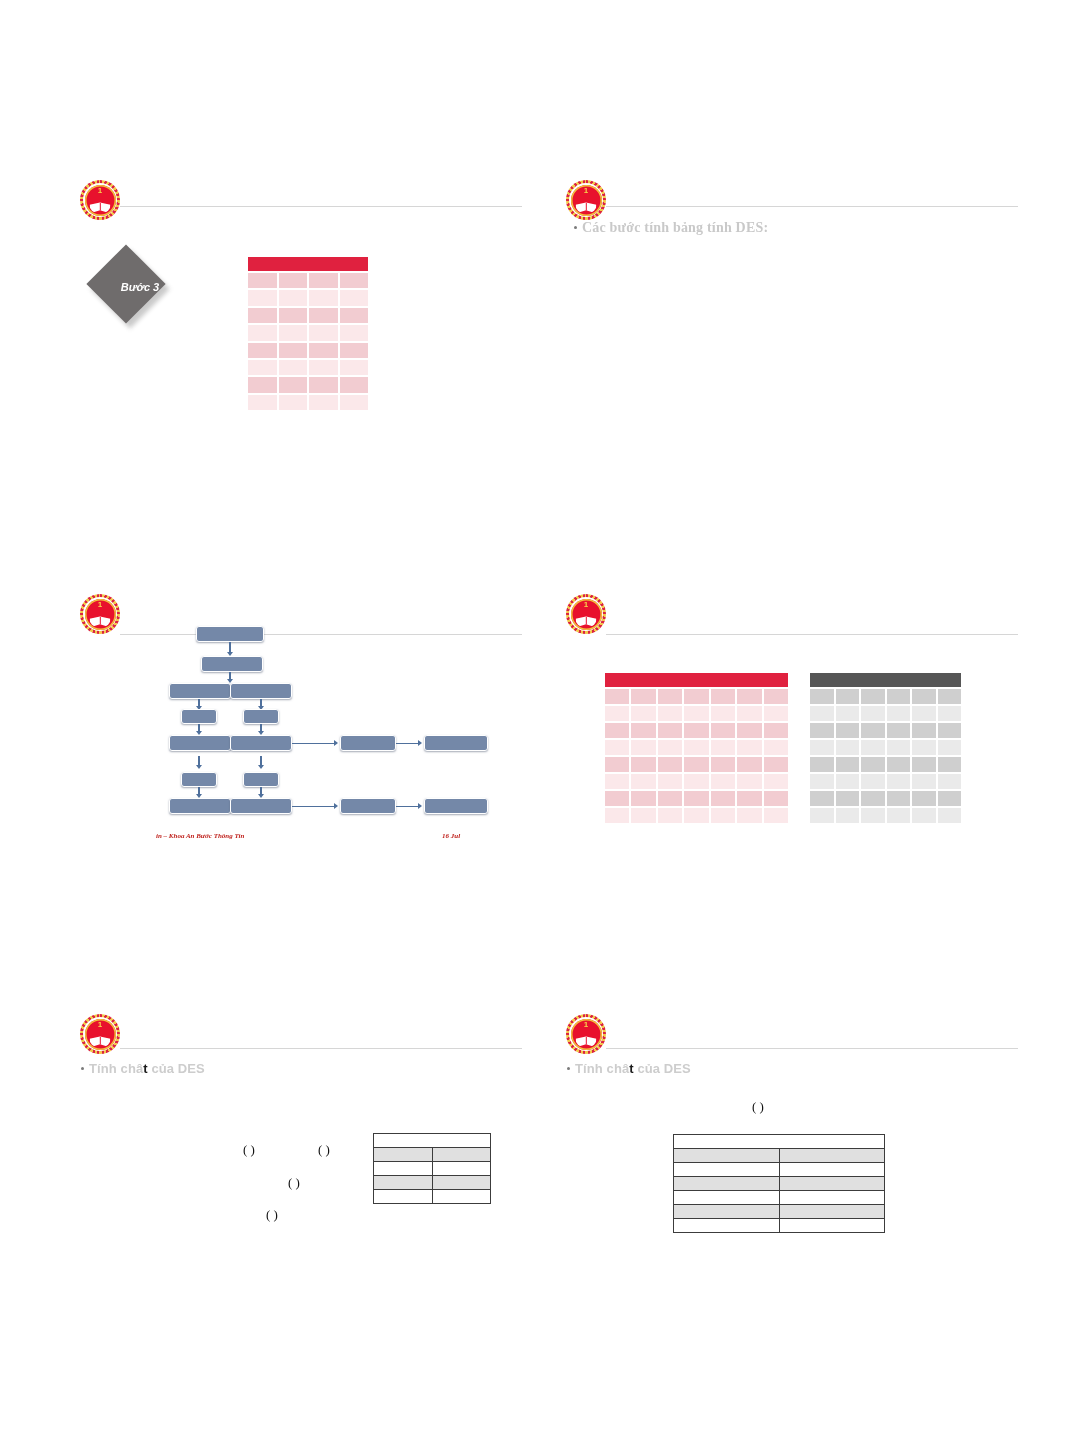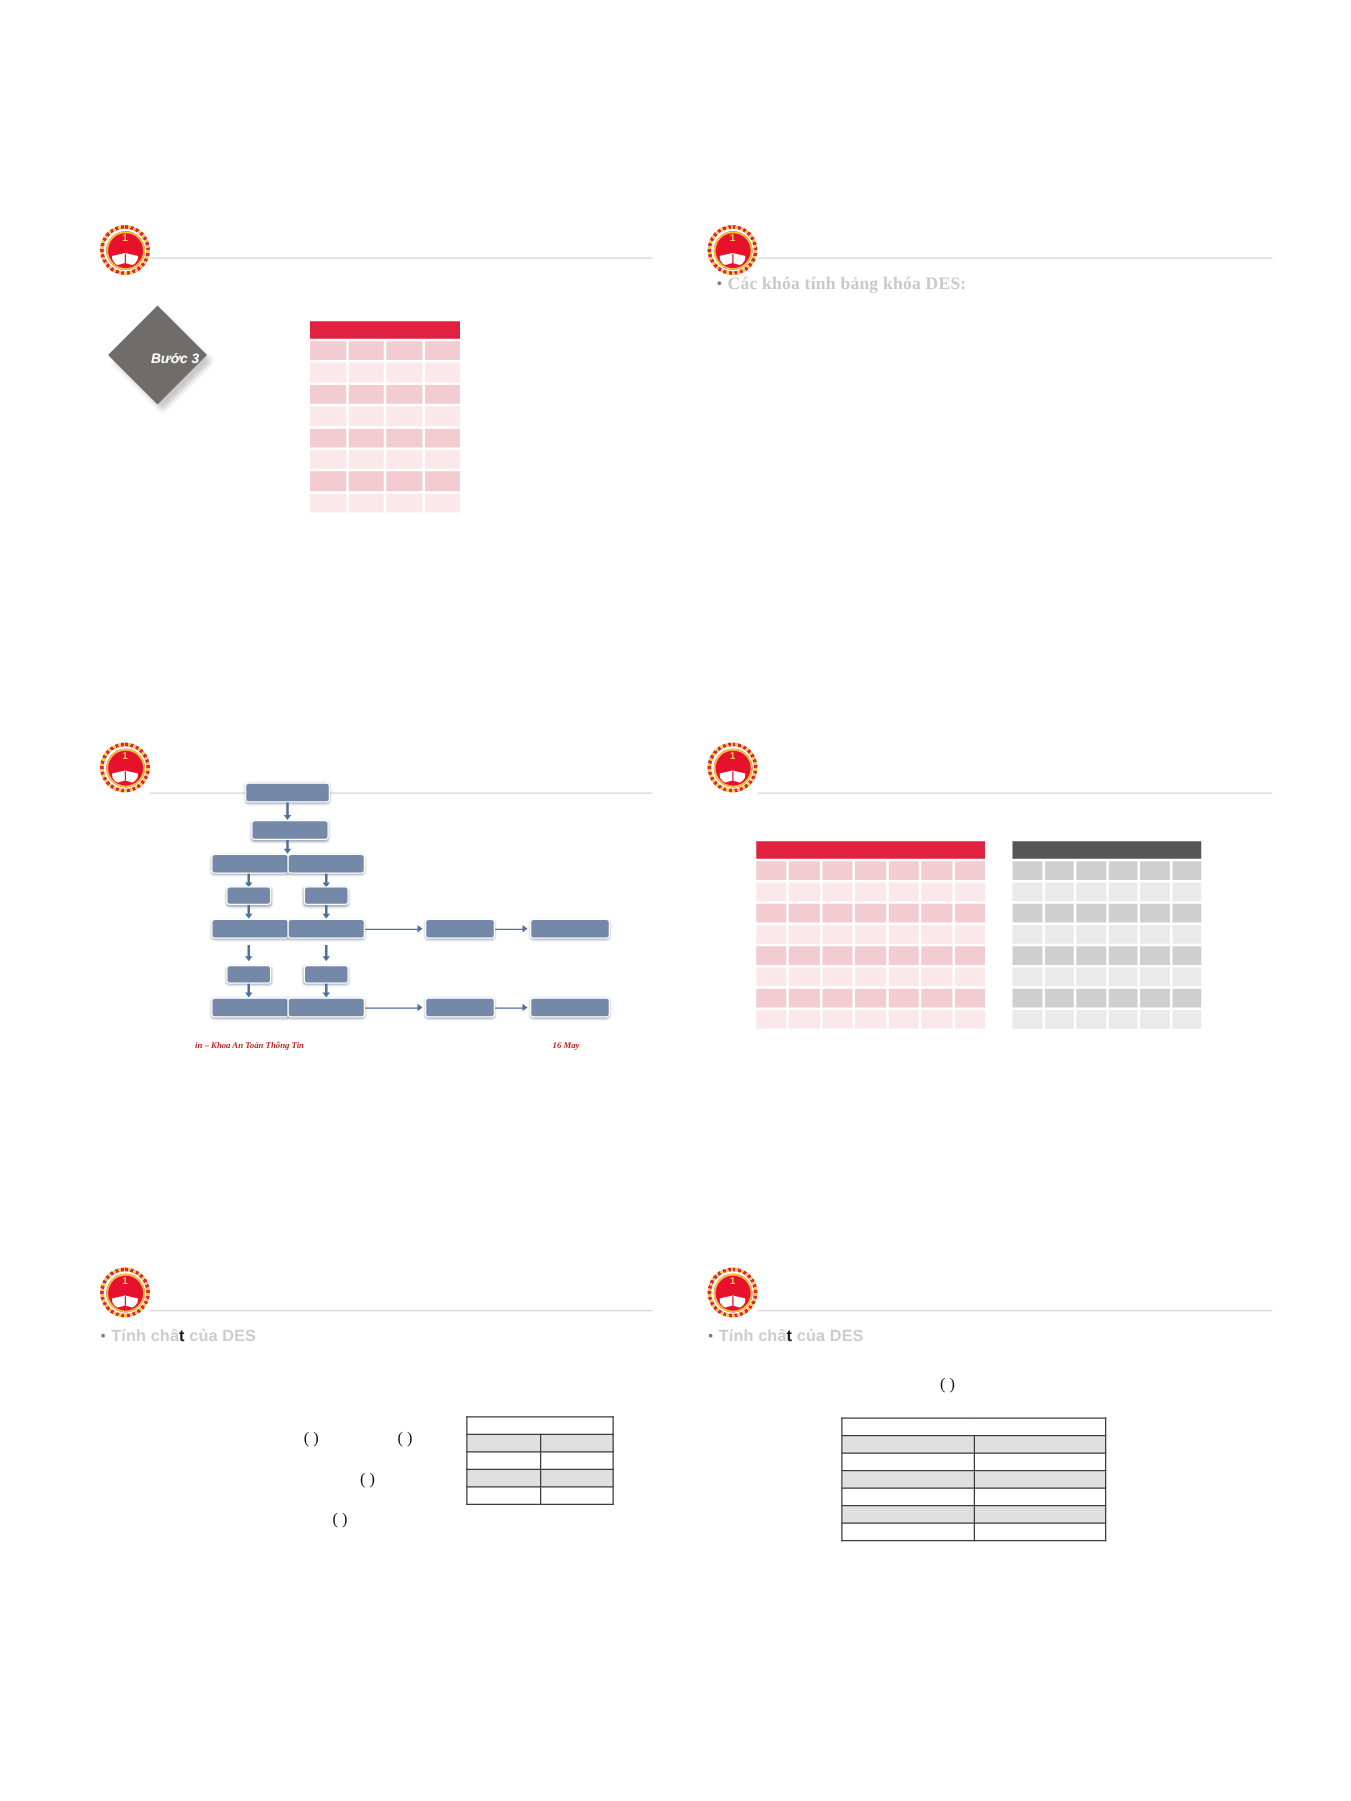--- a/index.html
+++ b/index.html
@@ -352,21 +352,21 @@
       <div class="ring-mid"></div>
       <div class="ring-in"></div>
       <div class="star">1</div>
       <div class="book"></div>
     </div>
 
     <div class="hrule" style="left:58px; top:36px; width:412px;"></div>
 
     <div class="bullet-line" style="left:26px; top:50px;">
       <span class="bullet-dot"></span>
-      <span class="title-serif">Các khóa tính bảng khóa DES:</span>
+      <span class="title-serif">Các bước tính bảng tính DES:</span>
     </div>
   </div>
 
   <div class="slide" style="left:62px; top:588px; width:460px; height:270px;">
 
     <div class="logo" style="left:18px; top:6px;">
       <div class="ring-outer"></div>
       <div class="ring-mid"></div>
       <div class="ring-in"></div>
       <div class="star">1</div>
@@ -423,22 +423,22 @@
       <div class="fbox" style="left:107px; top:210px; width:62px; height:16px;"></div>
       <div class="fbox" style="left:168px; top:210px; width:62px; height:16px;"></div>
       <div class="farrow h" style="left:230px; top:217.5px; width:44px;"></div>
       <div class="fhead right" style="left:272px; top:215px;"></div>
       <div class="fbox" style="left:278px; top:210px; width:56px; height:16px;"></div>
       <div class="farrow h" style="left:334px; top:217.5px; width:24px;"></div>
       <div class="fhead right" style="left:356px; top:215px;"></div>
       <div class="fbox" style="left:362px; top:210px; width:64px; height:16px;"></div>
     </div>
 
-    <div class="sfooter" style="left:94px; top:244px;">in – Khoa An Toàn Thông Tin</div>
-    <div class="sfooter" style="left:380px; top:244px;">16 May</div>
+    <div class="sfooter" style="left:94px; top:244px;">in – Khoa An Bước Thông Tin</div>
+    <div class="sfooter" style="left:380px; top:244px;">16 Jul</div>
   </div>
 
   <div class="slide" style="left:548px; top:588px; width:470px; height:270px;">
 
     <div class="logo" style="left:18px; top:6px;">
       <div class="ring-outer"></div>
       <div class="ring-mid"></div>
       <div class="ring-in"></div>
       <div class="star">1</div>
       <div class="book"></div>

